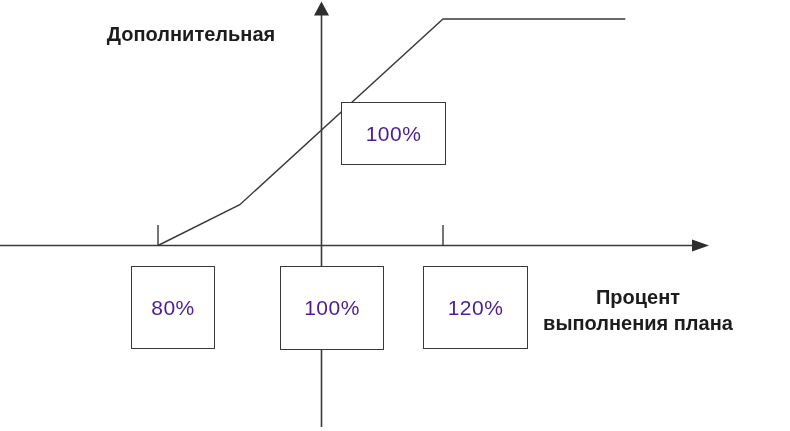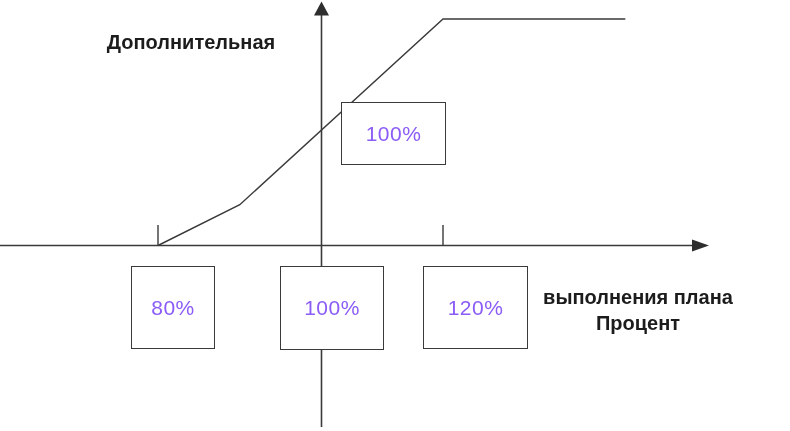--- a/index.html
+++ b/index.html
@@ -35,21 +35,21 @@
     stroke: none;
   }
   .callout-box {
     position: absolute;
     border: 1.5px solid #3a3a3a;
     background: #ffffff;
     display: flex;
     align-items: center;
     justify-content: center;
     font-size: 21px;
-    color: #8b5cf6;
+    color: #4c1d95;
     letter-spacing: 0.5px;
   }
   .axis-label {
     position: absolute;
     font-weight: bold;
     color: #1c1c1c;
     text-align: center;
     font-size: 20px;
   }
   .axis-label.y-label { line-height: 23px; }
@@ -69,27 +69,27 @@
     <polygon class="arrowhead" points="314,15.5 321.5,1.5 329,15.5"></polygon>
 
     <g>
         <line x1="158.0" x2="158.0" y1="225" y2="246" class="curve-stroke"></line>
         <line x1="443.0" x2="443.0" y1="225" y2="246" class="curve-stroke"></line>
       </g>
 
     <polyline class="curve-stroke" points="158.0,245.5 239.8,204.7 443.0,19.0 625.3,19.0"></polyline>
   </svg>
 
-  <div class="axis-label y-label" style="left:86px; top:23px; width:210px;margin-top:8px;">
+  <div class="axis-label y-label" style="left:86px; top:23px; width:210px;">
     <div>Дополнительная</div>
   </div>
 
   <div class="axis-label x-label" style="left:528px; top:284px; width:220px;">
+    <div>Процент</div>
     <div>выполнения плана</div>
-    <div>Процент</div>
   </div>
 
   <div class="callout-box" style="left:341px; top:102px; width:103px; height:61px;">
     <span>100%</span>
   </div>
 
   <div class="callout-box" style="left:131px; top:266px; width:82px; height:81px;">
     <span>80%</span>
   </div>
 

